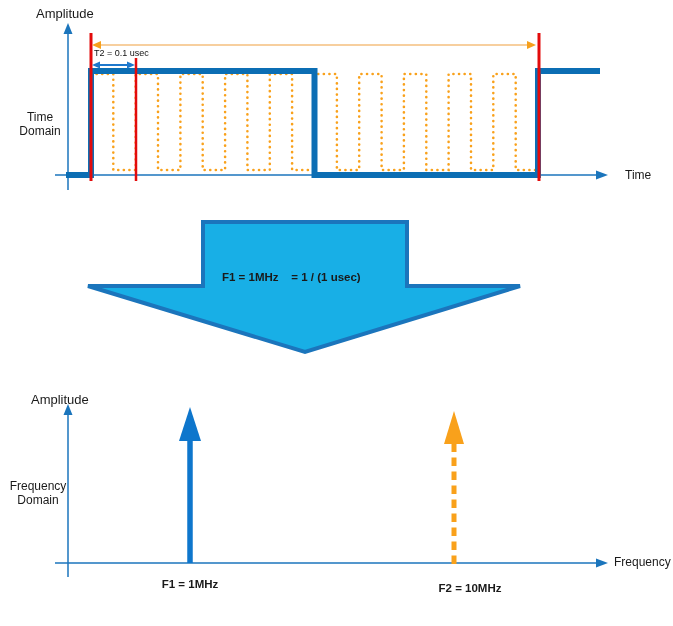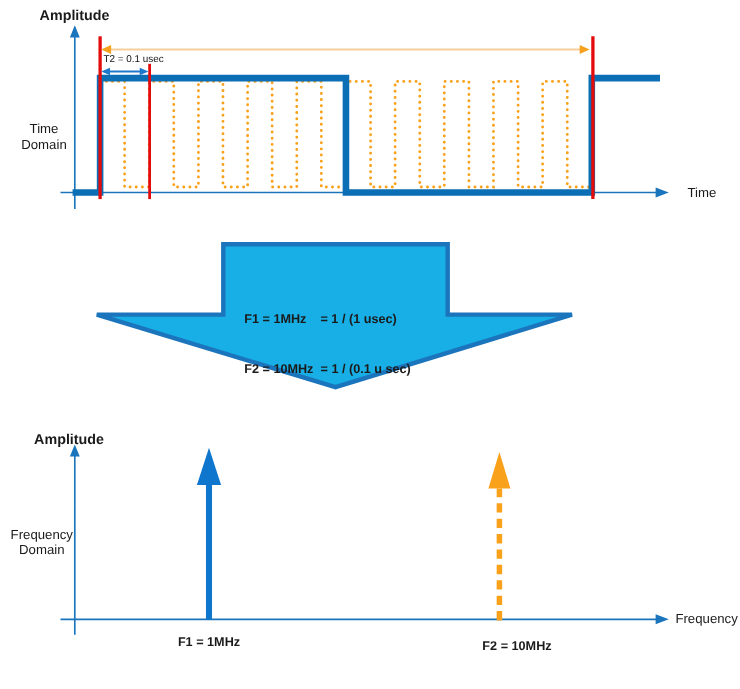--- a/index.html
+++ b/index.html
@@ -3,21 +3,21 @@
 <meta charset="utf-8">
 <style>
   html,body{margin:0;padding:0;background:#ffffff;}
   #stage{
     position:relative;width:673px;height:626px;background:#ffffff;overflow:hidden;
     font-family:"Liberation Sans","DejaVu Sans",sans-serif;color:#1a1a1a;
   }
   #gfx{position:absolute;left:0;top:0;}
   .lbl{position:absolute;white-space:nowrap;}
   .b12{font-size:12px;font-weight:normal;}
-  .b13{font-size:13px;font-weight:bold;}
+  .b13{font-size:13px;font-weight:normal;}
   .b11{font-size:11.5px;font-weight:bold;}
   .s9{font-size:9px;font-weight:400;color:#111;text-align:right;}
   .ctr{text-align:center;white-space:normal;}
   .rowlabel{line-height:14px;}
   .arrowtext{line-height:15px;white-space:pre;}
 </style>
 </head>
 <body>
 
 <div id="stage">
@@ -61,23 +61,22 @@
 
   <div class="lbl b13" style="left:36px;top:6px;">Amplitude</div>
   <div class="lbl s9" style="left:94px;top:48px;">T2 = 0.1 usec</div>
 
   <div class="lbl b12 ctr rowlabel" style="left:5px;top:110px;width:70px;">
     <div>Time</div>
     <div>Domain</div>
   </div>
   <div class="lbl b12" style="left:625px;top:168px;">Time</div>
 
-  <div class="lbl b11 arrowtext" style="left:222px;top:254px;">
+  <div class="lbl b11 arrowtext" style="left:222px;top:240px;">
     <div>F1 = 1MHz    = 1 / (1 usec)</div>
-    <div>F2 = 10MHz  = 1 / (0.1 u sec)</div>
   </div>
 
   <div class="lbl b13" style="left:31px;top:392px;">Amplitude</div>
   <div class="lbl b12 ctr rowlabel" style="left:0px;top:479px;width:76px;">
     <div>Frequency</div>
     <div>Domain</div>
   </div>
   <div class="lbl b12" style="left:614px;top:555px;">Frequency</div>
 
   <div class="lbl b11 ctr" style="left:140px;top:578px;width:100px;">F1 = 1MHz</div>

